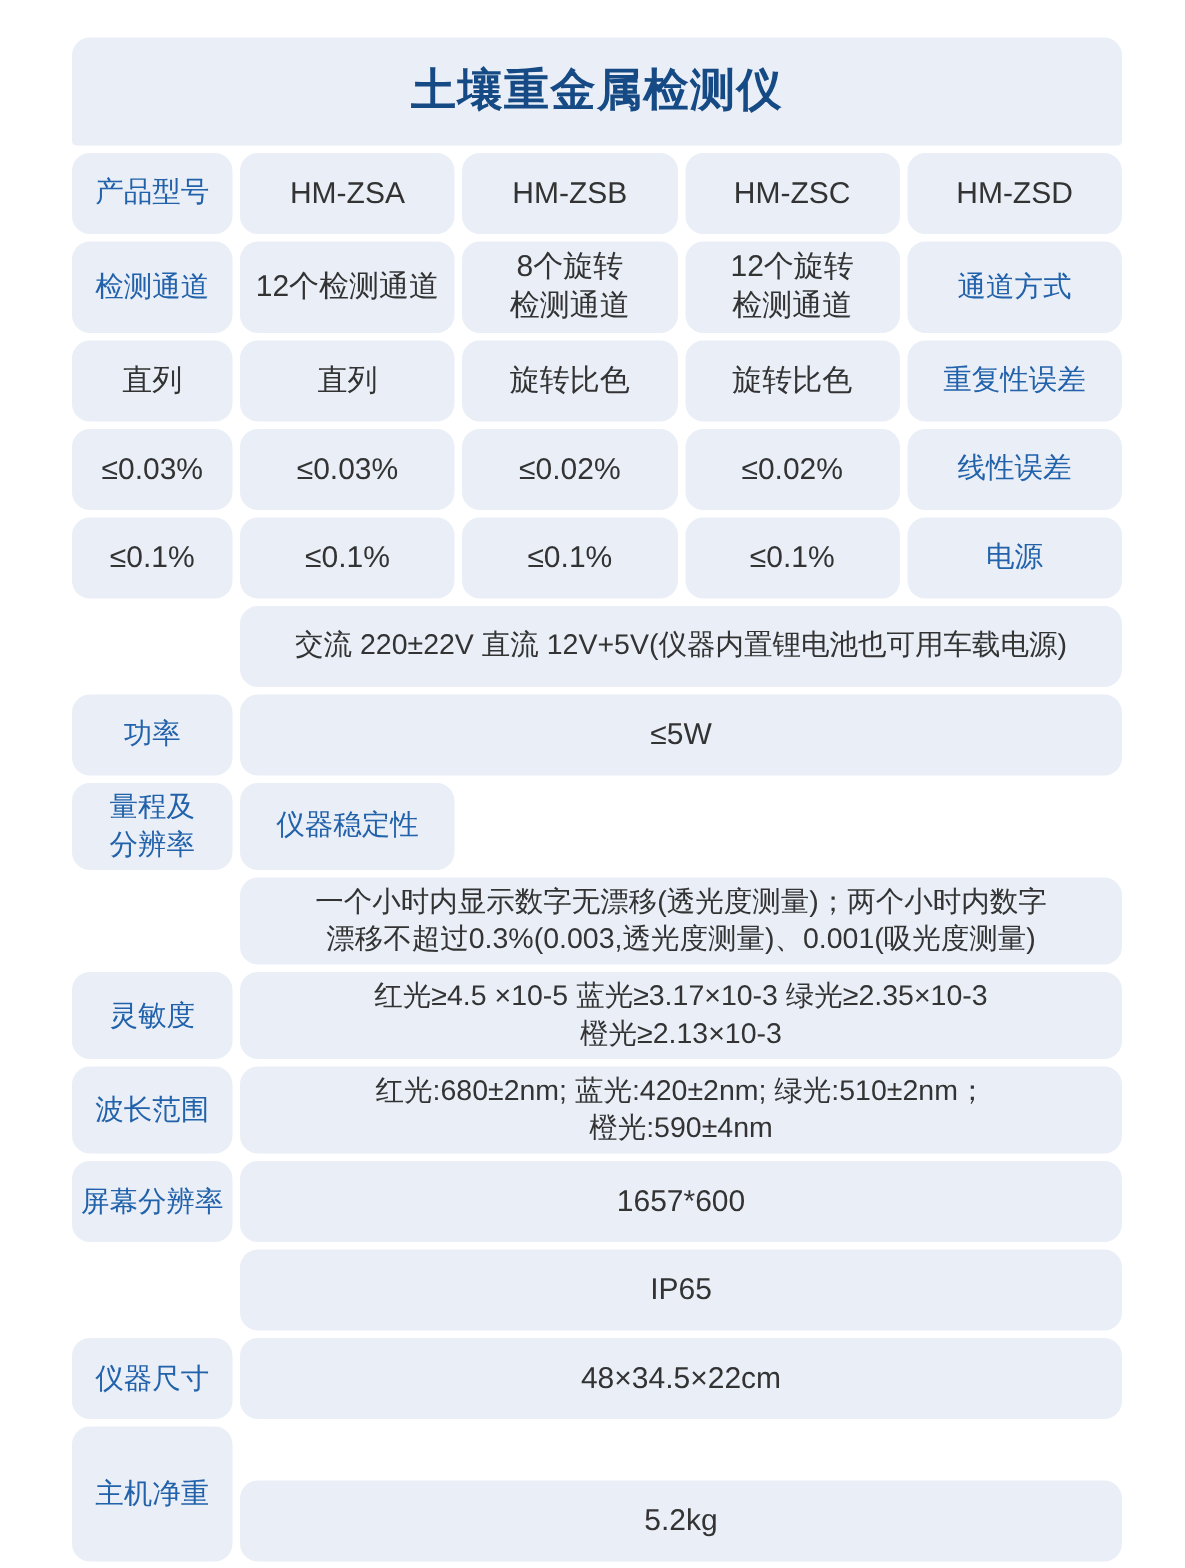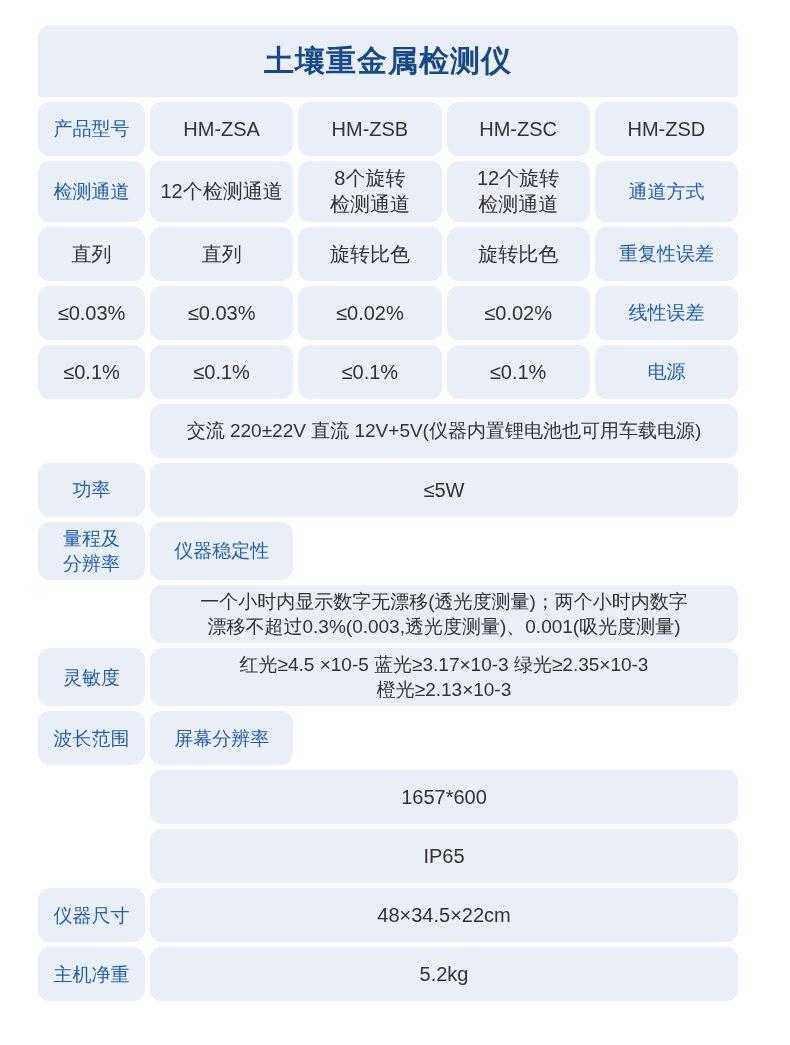--- a/index.html
+++ b/index.html
@@ -10,21 +10,21 @@
     --value-text:#333333;
   }
   html,body{margin:0;padding:0;}
   body{
     width:790px;height:1045px;
     background:var(--page-bg);
     font-family:"Liberation Sans","DejaVu Sans",sans-serif;
     position:relative;overflow:hidden;
   }
   .card{
-    position:absolute;left:38px;top:25px;width:700px;
+    position:absolute;left:48px;top:25px;width:700px;
     display:grid;
     grid-template-columns:107px 1fr 1fr 1fr 1fr;
     gap:5px;
   }
   .cell{
     background:var(--card-bg);
     display:flex;align-items:center;justify-content:center;
     text-align:center;
     border-radius:12px;
     padding:4px 6px;
@@ -47,21 +47,21 @@
     font-size:19px;
     font-weight:500;
   }
   .val{
     color:var(--value-text);
     font-size:20px;
   }
   .fine{font-size:19px;}
   .merged{grid-column:2/-1;}
   .corner-bl{border-bottom-left-radius:12px;}
-  .corner-br{border-bottom-right-radius:12px;}
+  .corner-br{border-bottom-right-radius:12px;margin-top:36px;}
 </style>
 </head>
 <body>
 
 <div class="card">
 
   <div class="cell title-cell">土壤重金属检测仪</div>
 
   <div class="cell label">产品型号</div>
   <div class="cell val">HM-ZSA</div>
@@ -105,20 +105,22 @@
 
   <div class="cell label">仪器稳定性</div>
   <div class="cell val merged fine">一个小时内显示数字无漂移(透光度测量)；两个小时内数字
 漂移不超过0.3%(0.003,透光度测量)、0.001(吸光度测量)</div>
 
   <div class="cell label">灵敏度</div>
   <div class="cell val merged fine">红光≥4.5 ×10-5 蓝光≥3.17×10-3 绿光≥2.35×10-3
 橙光≥2.13×10-3</div>
 
   <div class="cell label">波长范围</div>
+  <div class="cell val merged fine">红光:680±2nm; 蓝光:420±2nm; 绿光:510±2nm；
+橙光:590±4nm</div>
 
   <div class="cell label">屏幕分辨率</div>
   <div class="cell val merged">1657*600</div>
 
   <div class="cell val merged">IP65</div>
 
   <div class="cell label">仪器尺寸</div>
   <div class="cell val merged">48×34.5×22cm</div>
 
   <div class="cell label corner-bl">主机净重</div>

